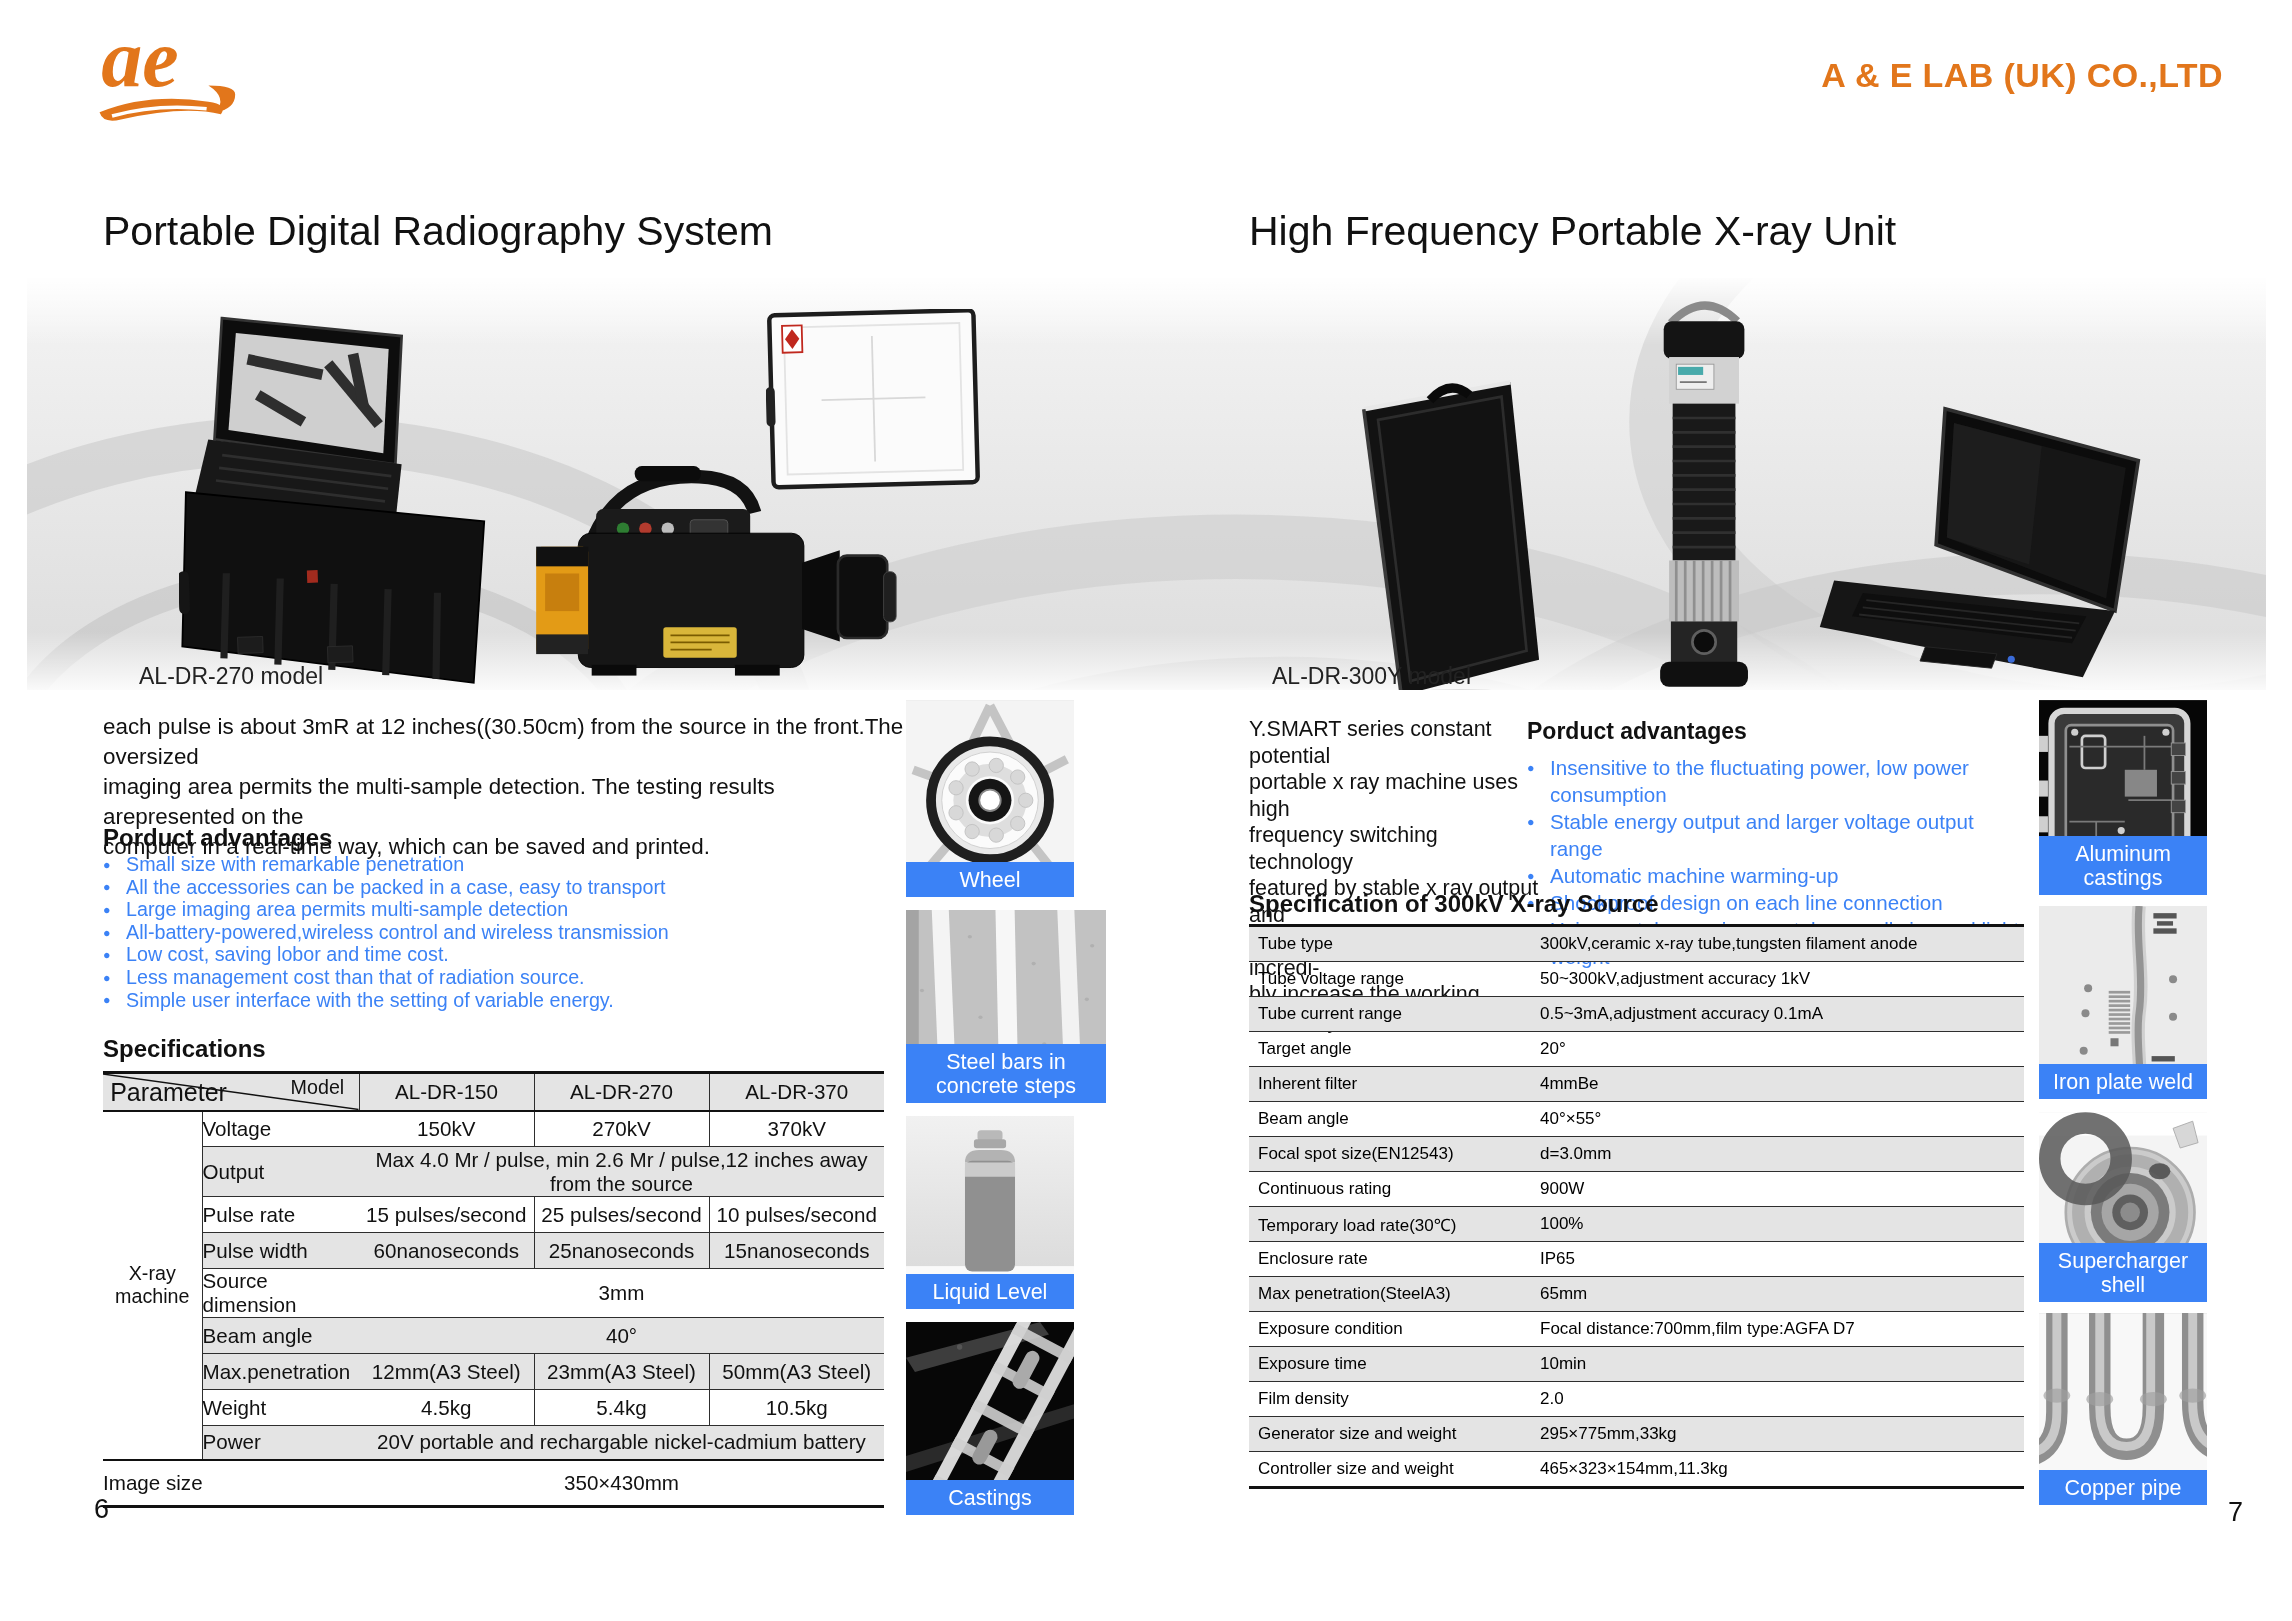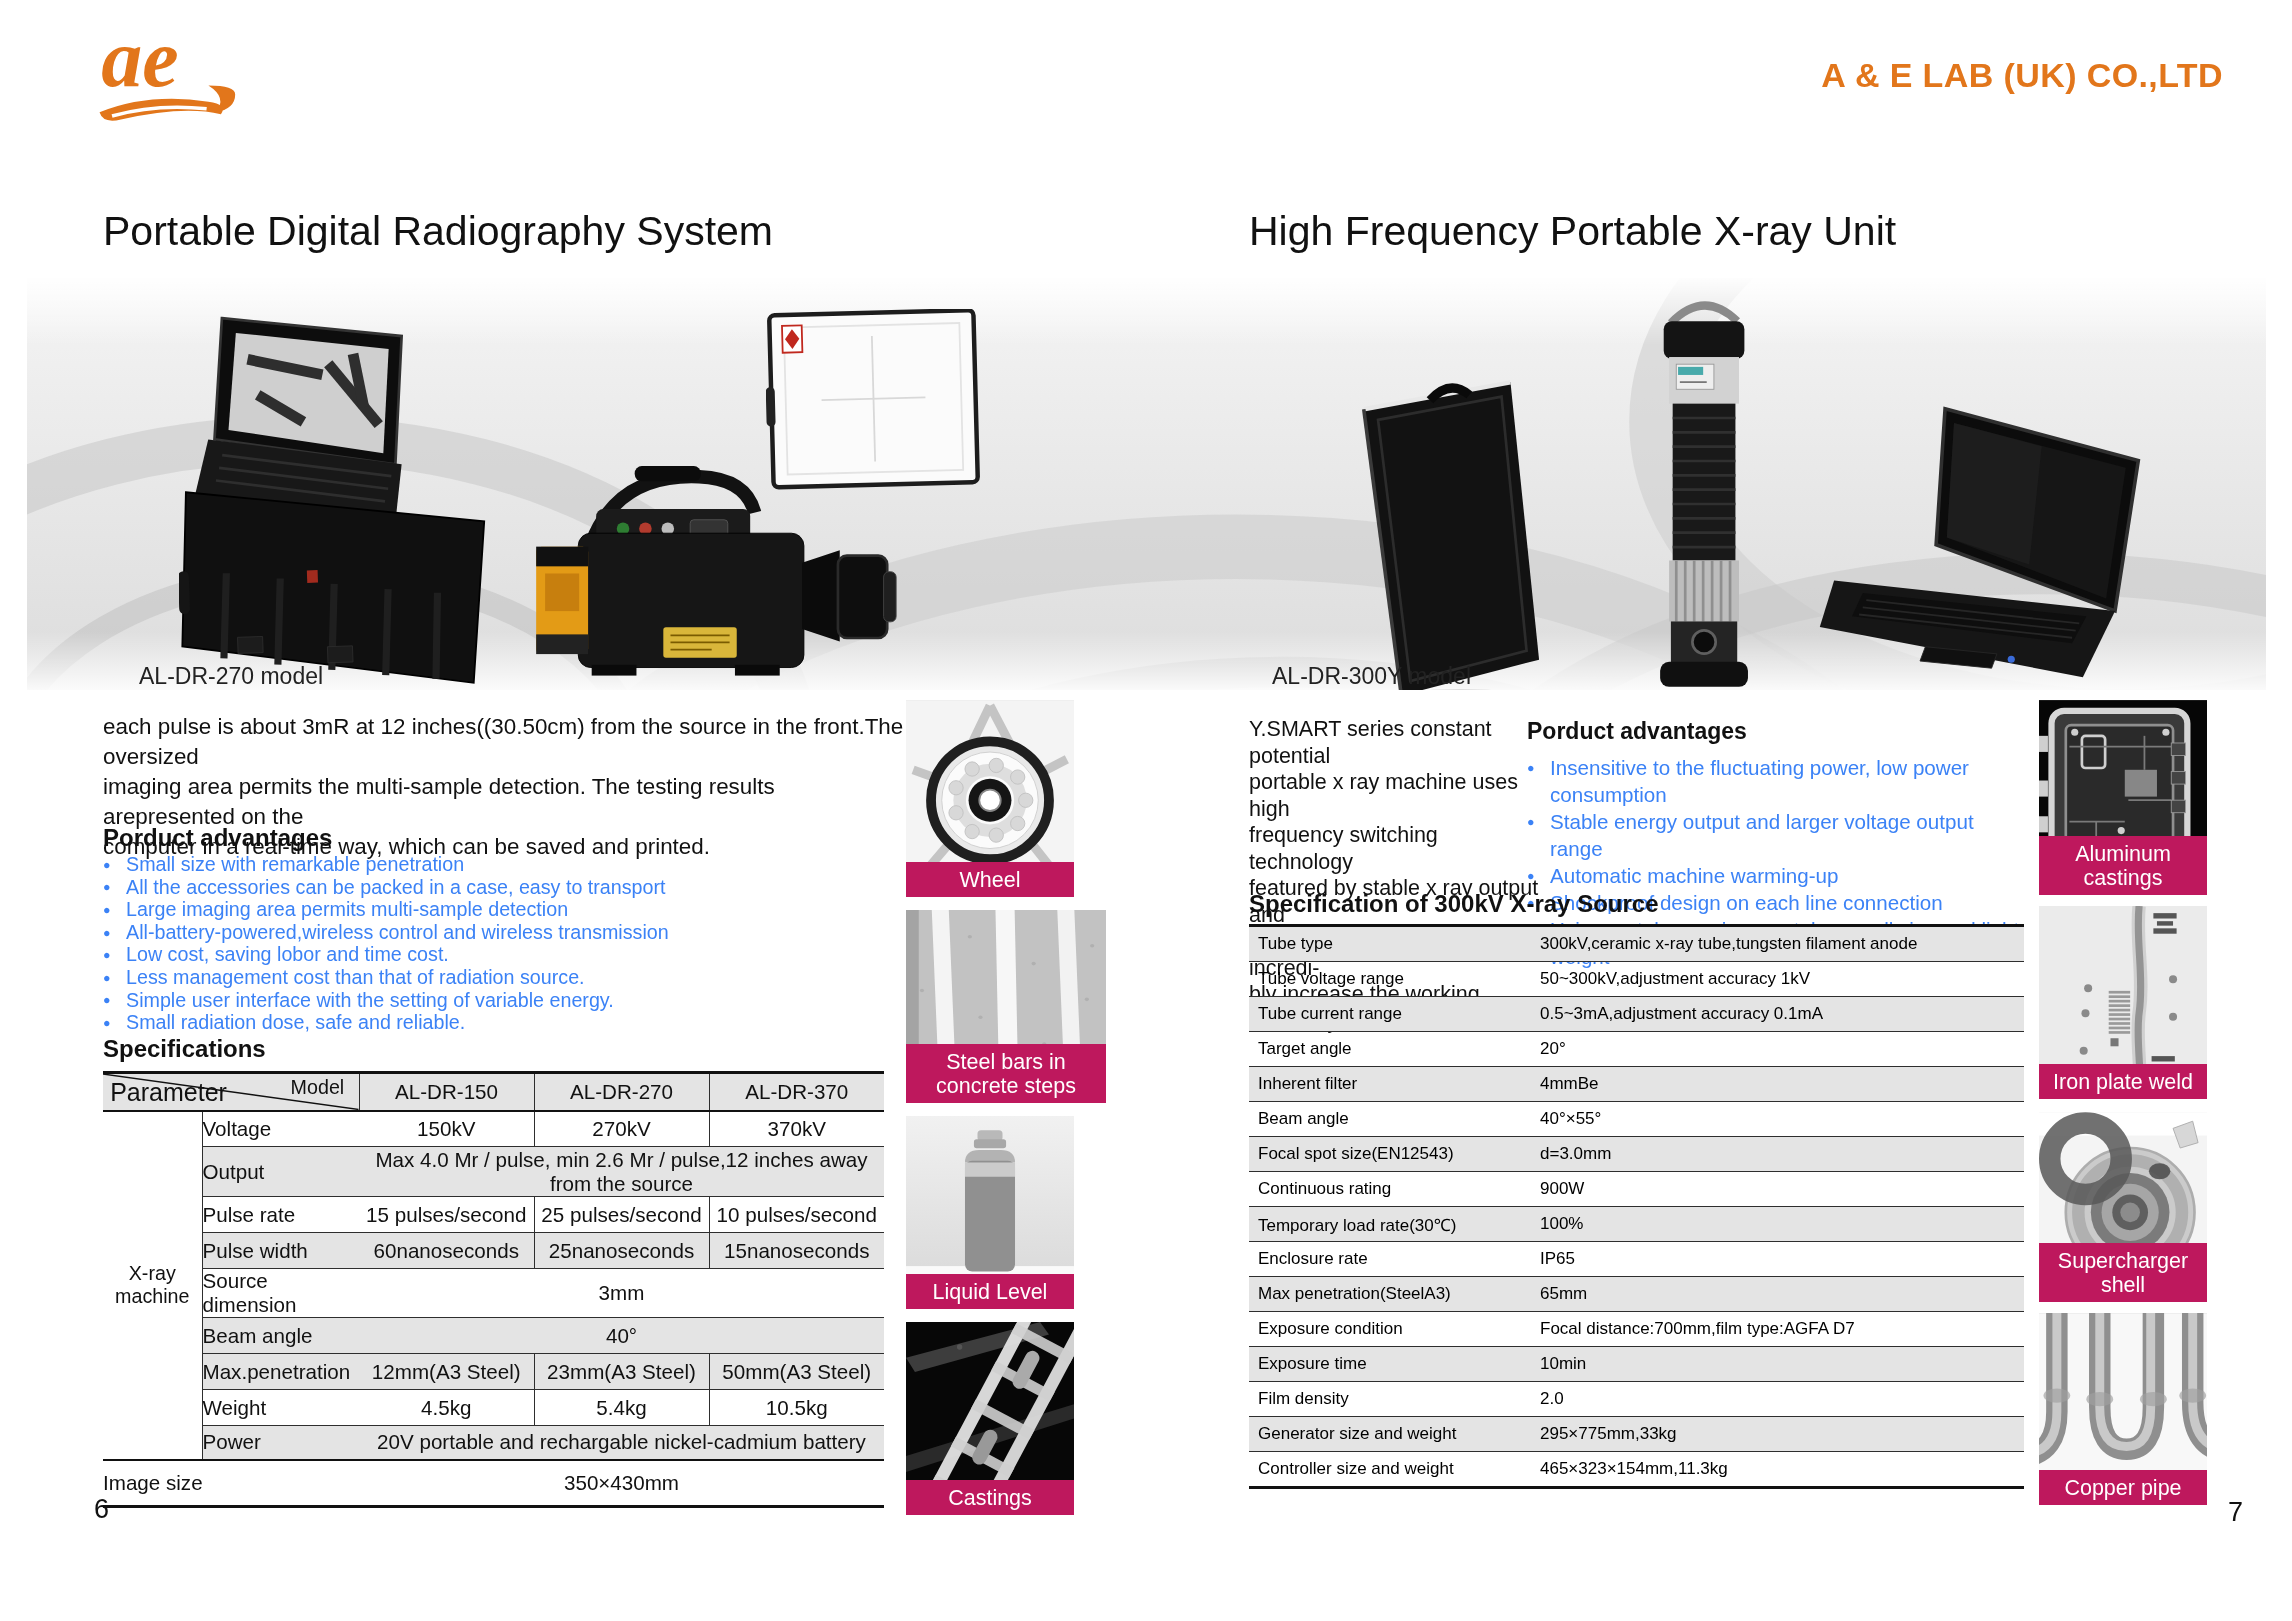--- a/index.html
+++ b/index.html
@@ -57,21 +57,21 @@
                table-layout:fixed;font-size:17px;color:#000000;}
   table.rtable td{padding:0;height:34px;}
   table.rtable tr{border-bottom:1.8px solid #2e2e2e;}
   table.rtable tr:first-child{border-top:3.6px solid #111;}
   table.rtable tr:last-child{border-bottom:3.6px solid #111;}
   table.rtable td.rlbl{padding-left:9px;}
 
   
   figure.sample{position:absolute;width:168px;margin:0;overflow:hidden;background:#ddd;}
   figure.sample svg{position:absolute;left:0;top:0;width:100%;height:100%;}
-  figcaption.sample-label{position:absolute;left:0;right:0;bottom:0;background:#be185d;color:#fff;
+  figcaption.sample-label{position:absolute;left:0;right:0;bottom:0;background:#3b82f6;color:#fff;
       text-align:center;font-size:21.5px;line-height:24px;padding:5.4px 1.8px;}
 
   .pagenum{position:absolute;font-size:27px;color:#111;}
 </style>
 </head>
 <body>
 
 <div class="page">
 
   <svg class="logo" viewBox="0 0 180 130" aria-hidden="true">
@@ -255,21 +255,20 @@
 
   <div class="sec-head" style="left:103px;top:824px;">Porduct advantages</div>
   <ul class="blist blist-left" style="left:103px;top:853px;width:681px;">
     <li>Small size with remarkable penetration</li>
     <li>All the accessories can be packed in a case, easy to transport</li>
     <li>Large imaging area permits multi-sample detection</li>
     <li>All-battery-powered,wireless control and wireless transmission</li>
     <li>Low cost, saving lobor and time cost.</li>
     <li>Less management cost than that of radiation source.</li>
     <li>Simple user interface with the setting of variable energy.</li>
-    <li>Small radiation dose, safe and reliable.</li>
   </ul>
 
   <div class="sec-head" style="left:103px;top:1035px;">Specifications</div>
 
   <table class="ltable">
     <colgroup>
         <col style="width:99px">
         <col style="width:157px">
         <col style="width:175px">
         <col style="width:175px">

